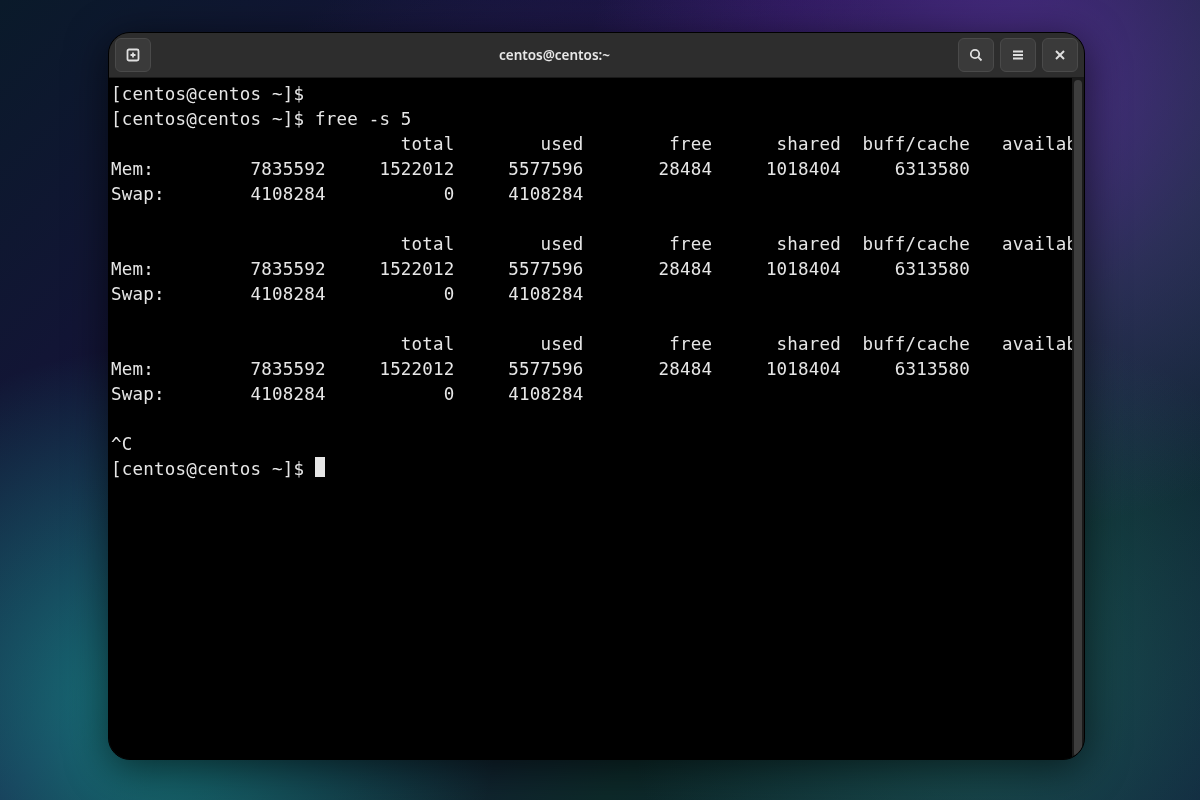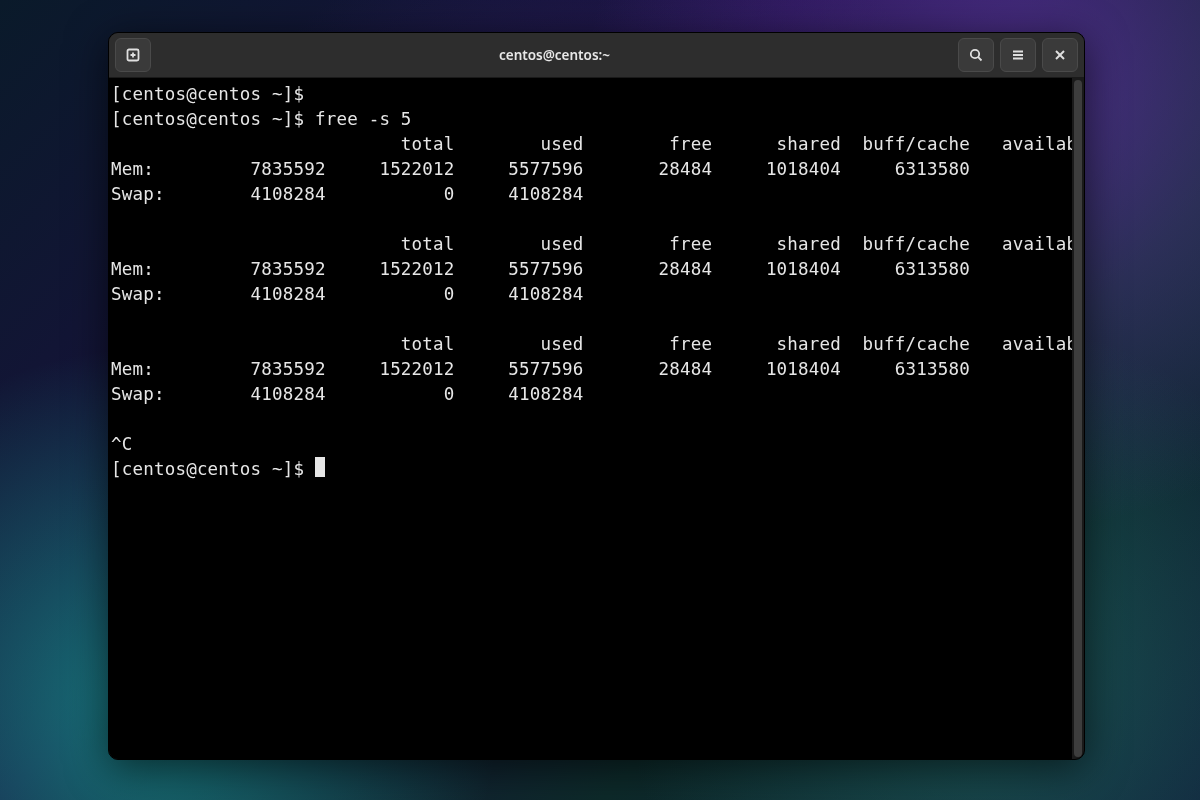--- a/index.html
+++ b/index.html
@@ -8,21 +8,21 @@
     position:relative;width:1200px;height:800px;
     background:
       radial-gradient(circle at 12% 88%, rgba(20,200,170,0.55) 0%, rgba(10,40,60,0) 28%),
       radial-gradient(circle at 85% 12%, rgba(120,60,200,0.55) 0%, rgba(20,10,50,0) 35%),
       radial-gradient(circle at 82% 85%, rgba(40,140,120,0.45) 0%, rgba(10,30,50,0) 30%),
       radial-gradient(circle at 50% 40%, rgba(60,40,120,0.6) 0%, rgba(10,10,30,0) 55%),
       linear-gradient(135deg,#0a1a2a 0%,#1a1040 40%,#0d2a2a 70%,#10203a 100%);
   }
   .window{
     position:absolute;left:108px;top:32px;width:975px;height:726px;
-    background:#151515;border-radius:10px;box-shadow:0 8px 40px rgba(0,0,0,0.6);
+    background:#151515;border-radius:22px;box-shadow:0 8px 40px rgba(0,0,0,0.6);
     display:flex;flex-direction:column;overflow:hidden;border:1px solid #000;
   }
   .titlebar{
     height:44px;background:#2d2d2d;display:flex;align-items:center;
     padding:0 6px;gap:6px;border-bottom:1px solid #1a1a1a;
   }
   .tb-left,.tb-right{display:flex;gap:6px;align-items:center;}
   .tb-center{flex:1;text-align:center;color:#e8e8e8;font-size:13.5px;font-weight:600;}
   .tb-btn{
     width:34px;height:32px;border-radius:6px;background:#3a3a3a;

